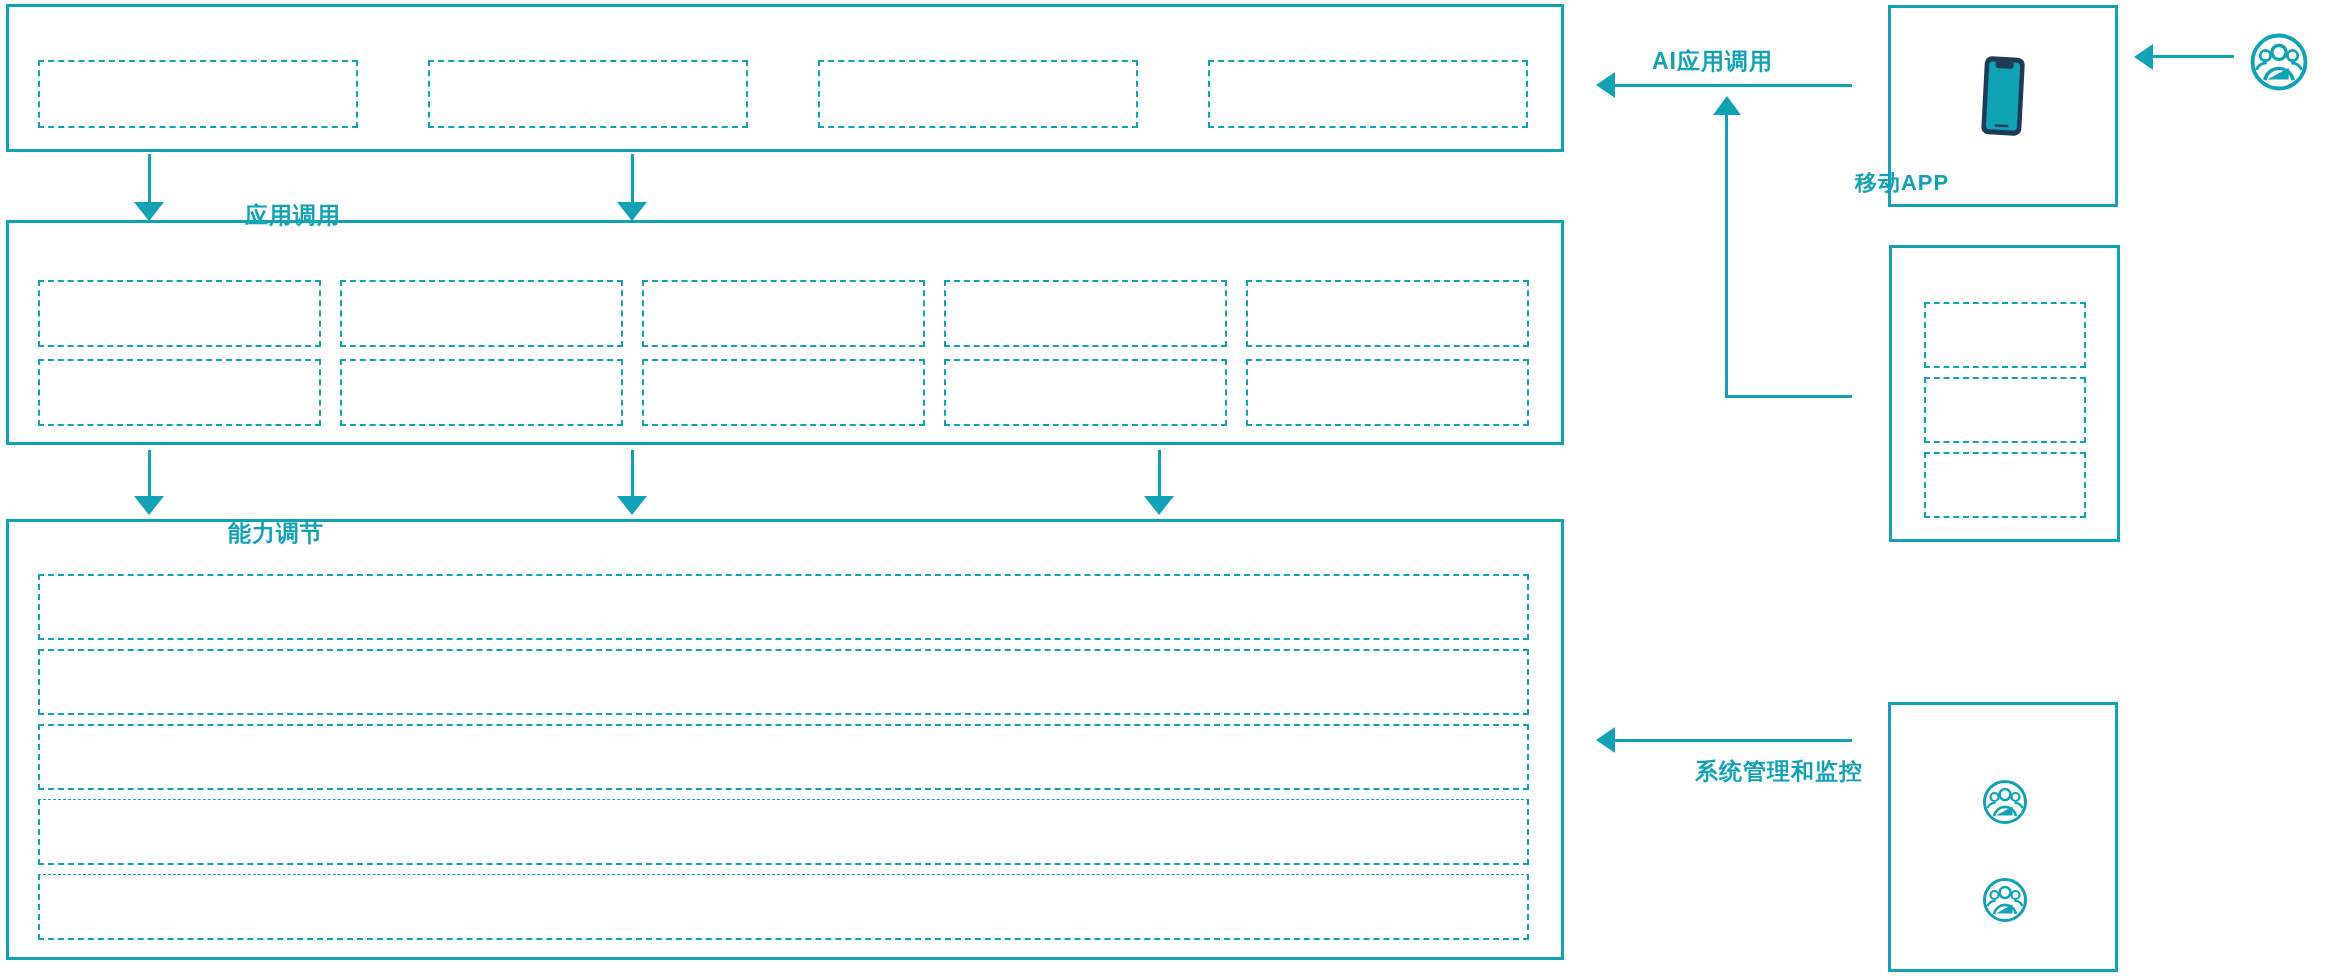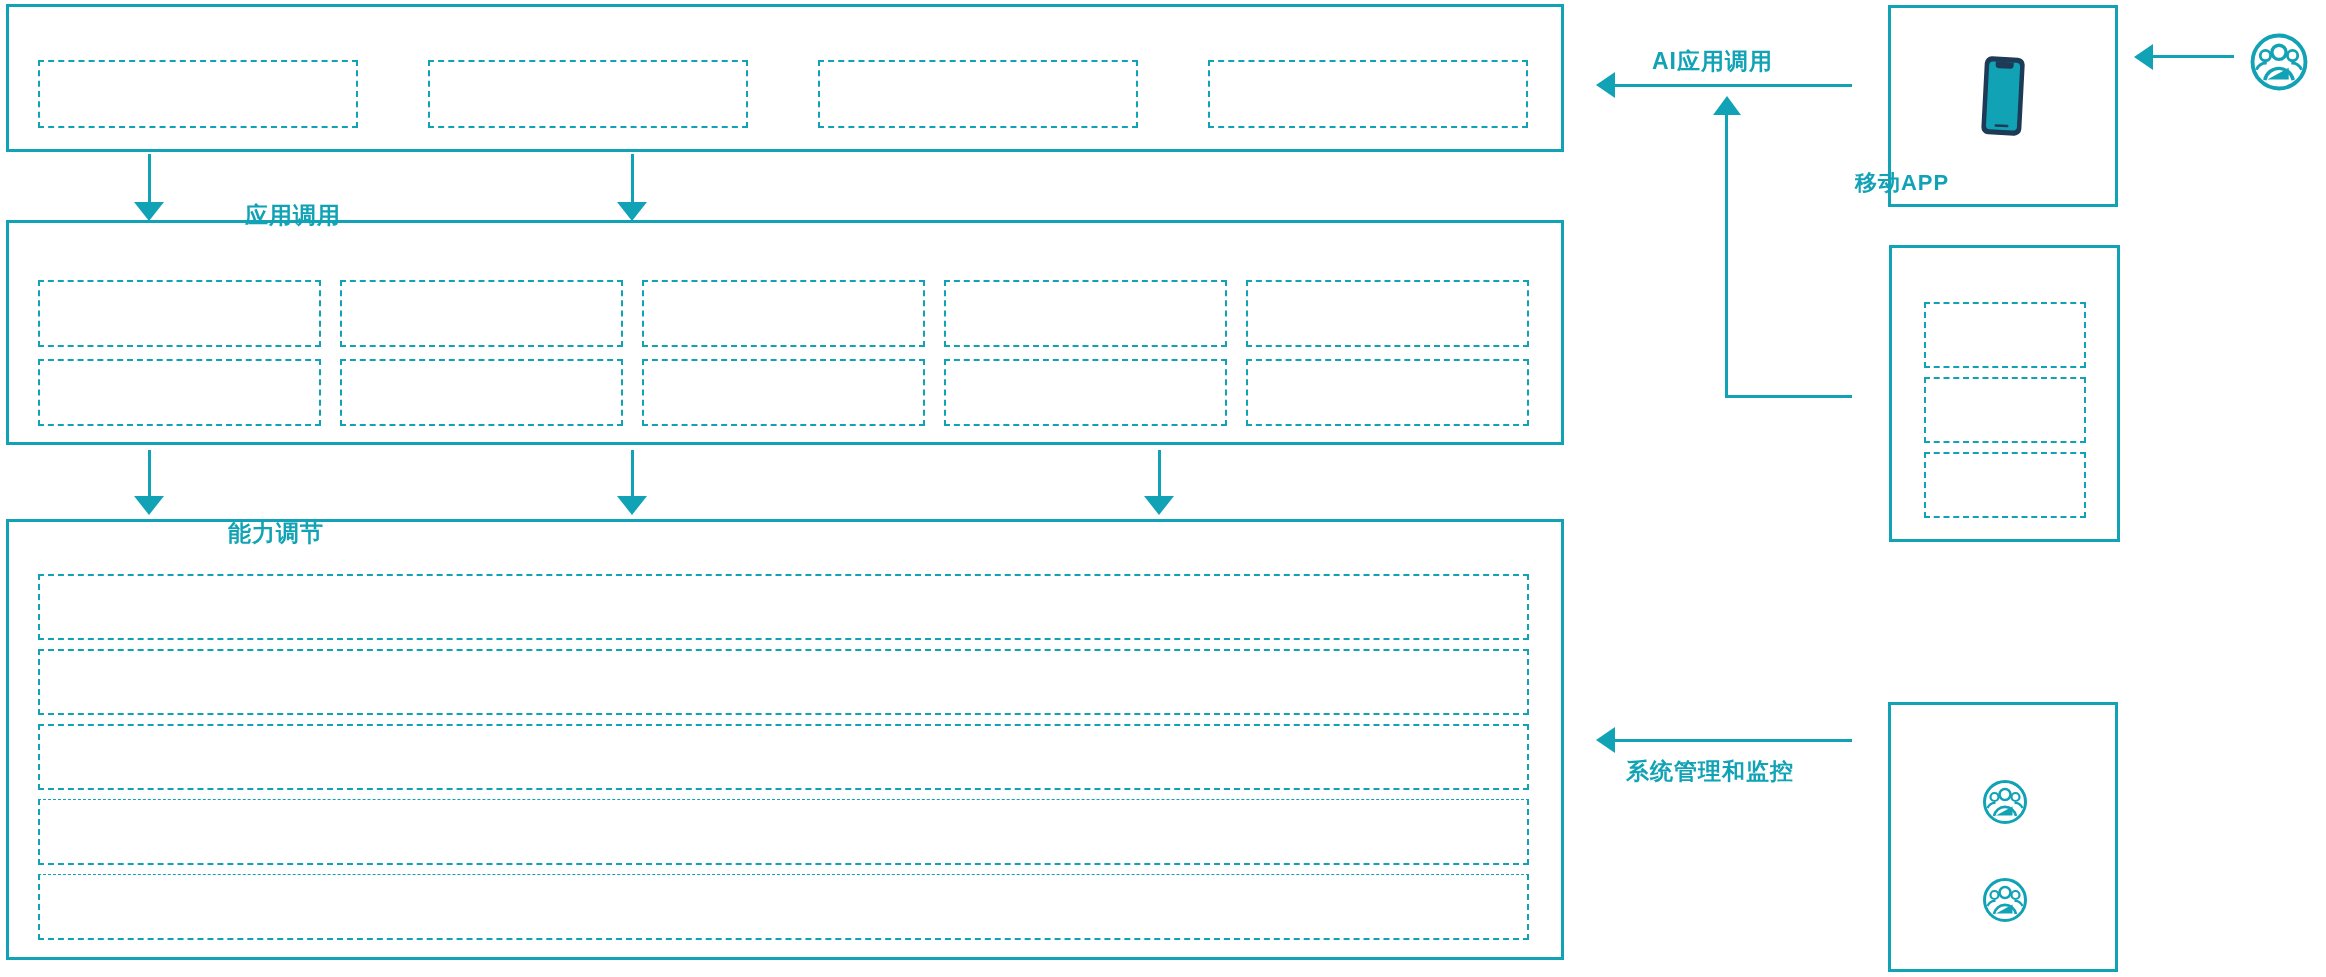--- a/index.html
+++ b/index.html
@@ -44,21 +44,21 @@
        display:flex;flex-direction:column;gap:9px;padding:54px 0 0 32px;}
   .users{left:1888px;top:702px;width:230px;height:270px;}
   
   .flow-label{
     position:absolute;color:var(--teal);
     font-size:23px;font-weight:bold;letter-spacing:1px;white-space:nowrap;
   }
   .lbl-app-call{left:245px;top:172px;margin-top:28px;}
   .lbl-cap-adj{left:228px;top:470px;margin-top:48px;}
   .lbl-ai-call{left:1652px;top:46px;}
-  .lbl-sys-mgmt{left:1626px;top:756px;}
+  .lbl-sys-mgmt{left:1695px;top:756px;}
   .lbl-mobile{
     position:absolute;left:1787px;top:168px;width:230px;text-align:center;
     color:var(--teal);font-size:22px;font-weight:600;letter-spacing:1px;
   }
   
   .v-line{position:absolute;width:3px;background:var(--teal);}
   .h-line{position:absolute;height:3px;background:var(--teal);}
   .head-down{position:absolute;width:0;height:0;
     border-left:15px solid transparent;border-right:15px solid transparent;
     border-top:19px solid var(--teal);}

